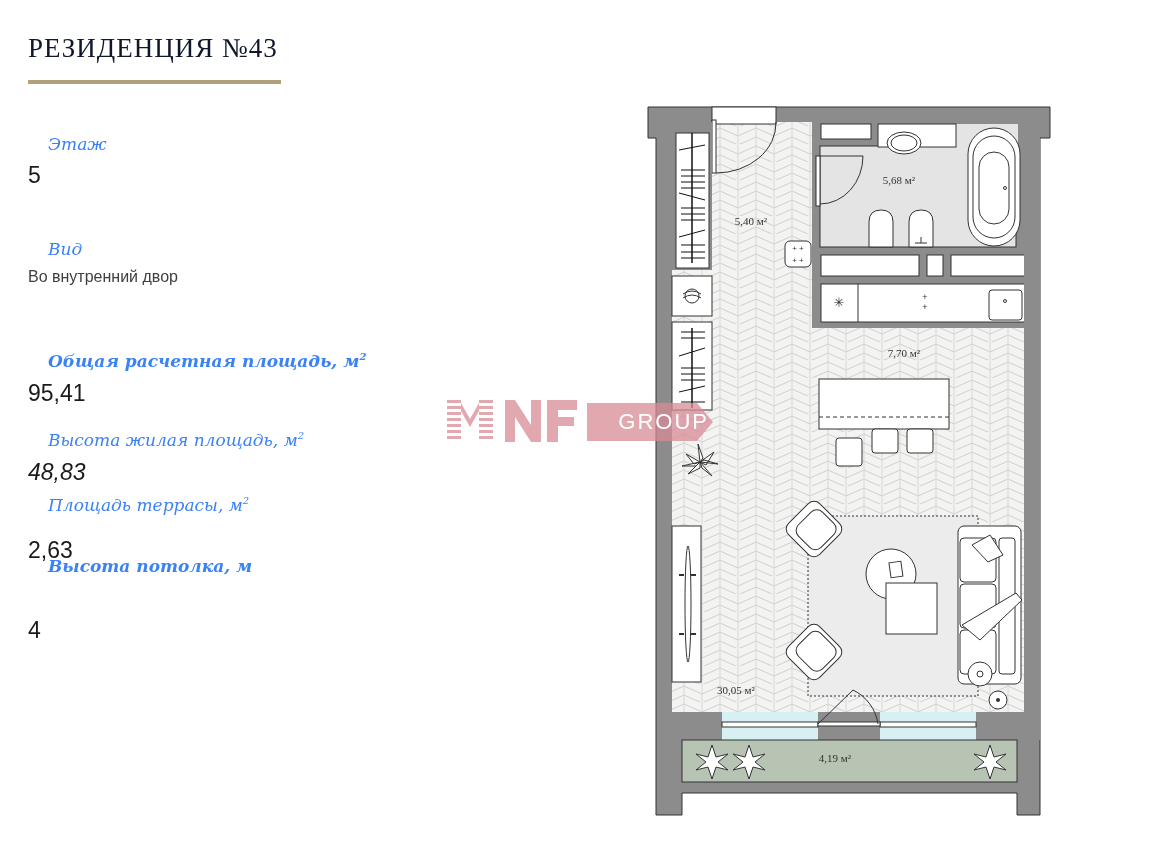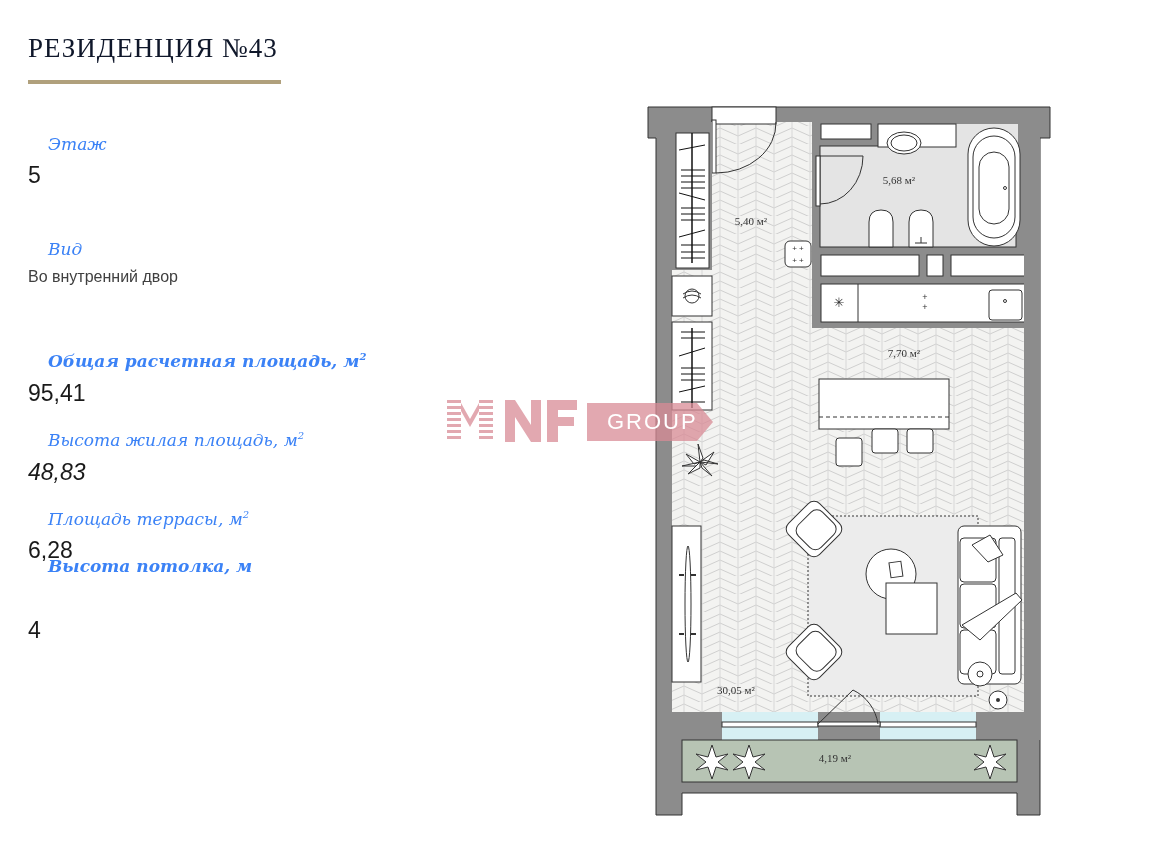--- a/index.html
+++ b/index.html
@@ -5,42 +5,42 @@
   html, body { margin:0; padding:0; background:#ffffff; }
   body { width:1164px; height:842px; position:relative; overflow:hidden; font-family:"Liberation Sans", sans-serif; color:#1a1a1a; }
   .title { position:absolute; left:28px; top:33px; font-family:"Liberation Serif", serif; font-size:27px; letter-spacing:1px; color:#0f172a; white-space:nowrap; }
   .title-rule { position:absolute; left:28px; top:80px; width:253px; height:4px; background:#b0a07c; }
   .lbl { position:absolute; left:28px; font-family:"DejaVu Serif", serif; font-style:italic; font-size:17px; color:#3b82f6; white-space:nowrap;margin-left:20px; }
   .lbl sup { font-size:10px; }
   .val { position:absolute; left:28px; font-size:23px; color:#1a1a1a; white-space:nowrap; }
   .val-small { position:absolute; left:28px; font-size:16px; color:#404040; white-space:nowrap; }
   .plan { position:absolute; left:0; top:0; }
   .watermark { position:absolute; left:447px; top:397px; width:270px; height:48px; }
-  .wm-text { position:absolute; left:152px; top:6px; width:110px; height:38px; line-height:38px; color:#ffffff; font-size:22px; letter-spacing:2px; text-align:left; padding-left:8px; box-sizing:border-box; }
+  .wm-text { position:absolute; left:152px; top:6px; width:110px; height:38px; line-height:38px; color:#ffffff; font-size:22px; letter-spacing:2px; text-align:right; padding-left:8px; box-sizing:border-box; }
 </style>
 </head>
 <body>
 
 <div class="title">РЕЗИДЕНЦИЯ №43</div>
 <div class="title-rule"></div>
 
 <div class="lbl" style="top:134px;">Этаж</div>
 <div class="val" style="top:162px;">5</div>
 
 <div class="lbl" style="top:239px;">Вид</div>
 <div class="val-small" style="top:268px;">Во внутренний двор</div>
 
 <div class="lbl" style="top:351px;font-weight:bold;"><span>Общая расчетная площадь, м</span><sup>2</sup></div>
 <div class="val" style="top:380px;">95,41</div>
 
 <div class="lbl" style="top:430px;"><span>Высота жилая площадь, м</span><sup>2</sup></div>
 <div class="val" style="top:459px;font-style:italic;">48,83</div>
 
-<div class="lbl" style="top:509px;text-align:right;"><span>Площадь террасы, м</span><sup>2</sup></div>
-<div class="val" style="top:537px;">6,28</div>
+<div class="lbl" style="top:495px;text-align:right;"><span>Площадь террасы, м</span><sup>2</sup></div>
+<div class="val" style="top:537px;">2,63</div>
 
 <div class="lbl" style="top:556px;font-weight:bold;">Высота потолка, м</div>
 <div class="val" style="top:617px;">4</div>
 
 <svg class="plan" width="1164" height="842" viewBox="0 0 1164 842" xmlns="http://www.w3.org/2000/svg">
   <defs>
     <pattern id="herring" width="36" height="18" patternUnits="userSpaceOnUse">
       <rect width="36" height="18" fill="#f3f3f1"></rect>
       <path d="M0 2 L18 10 L36 2 M0 11 L18 19 L36 11" fill="none" stroke="#cfcfcf" stroke-width="1"></path>
       <path d="M18 0 L18 18 M0 0 L0 18 M36 0 L36 18" stroke="#d8d8d8" stroke-width="1"></path>

